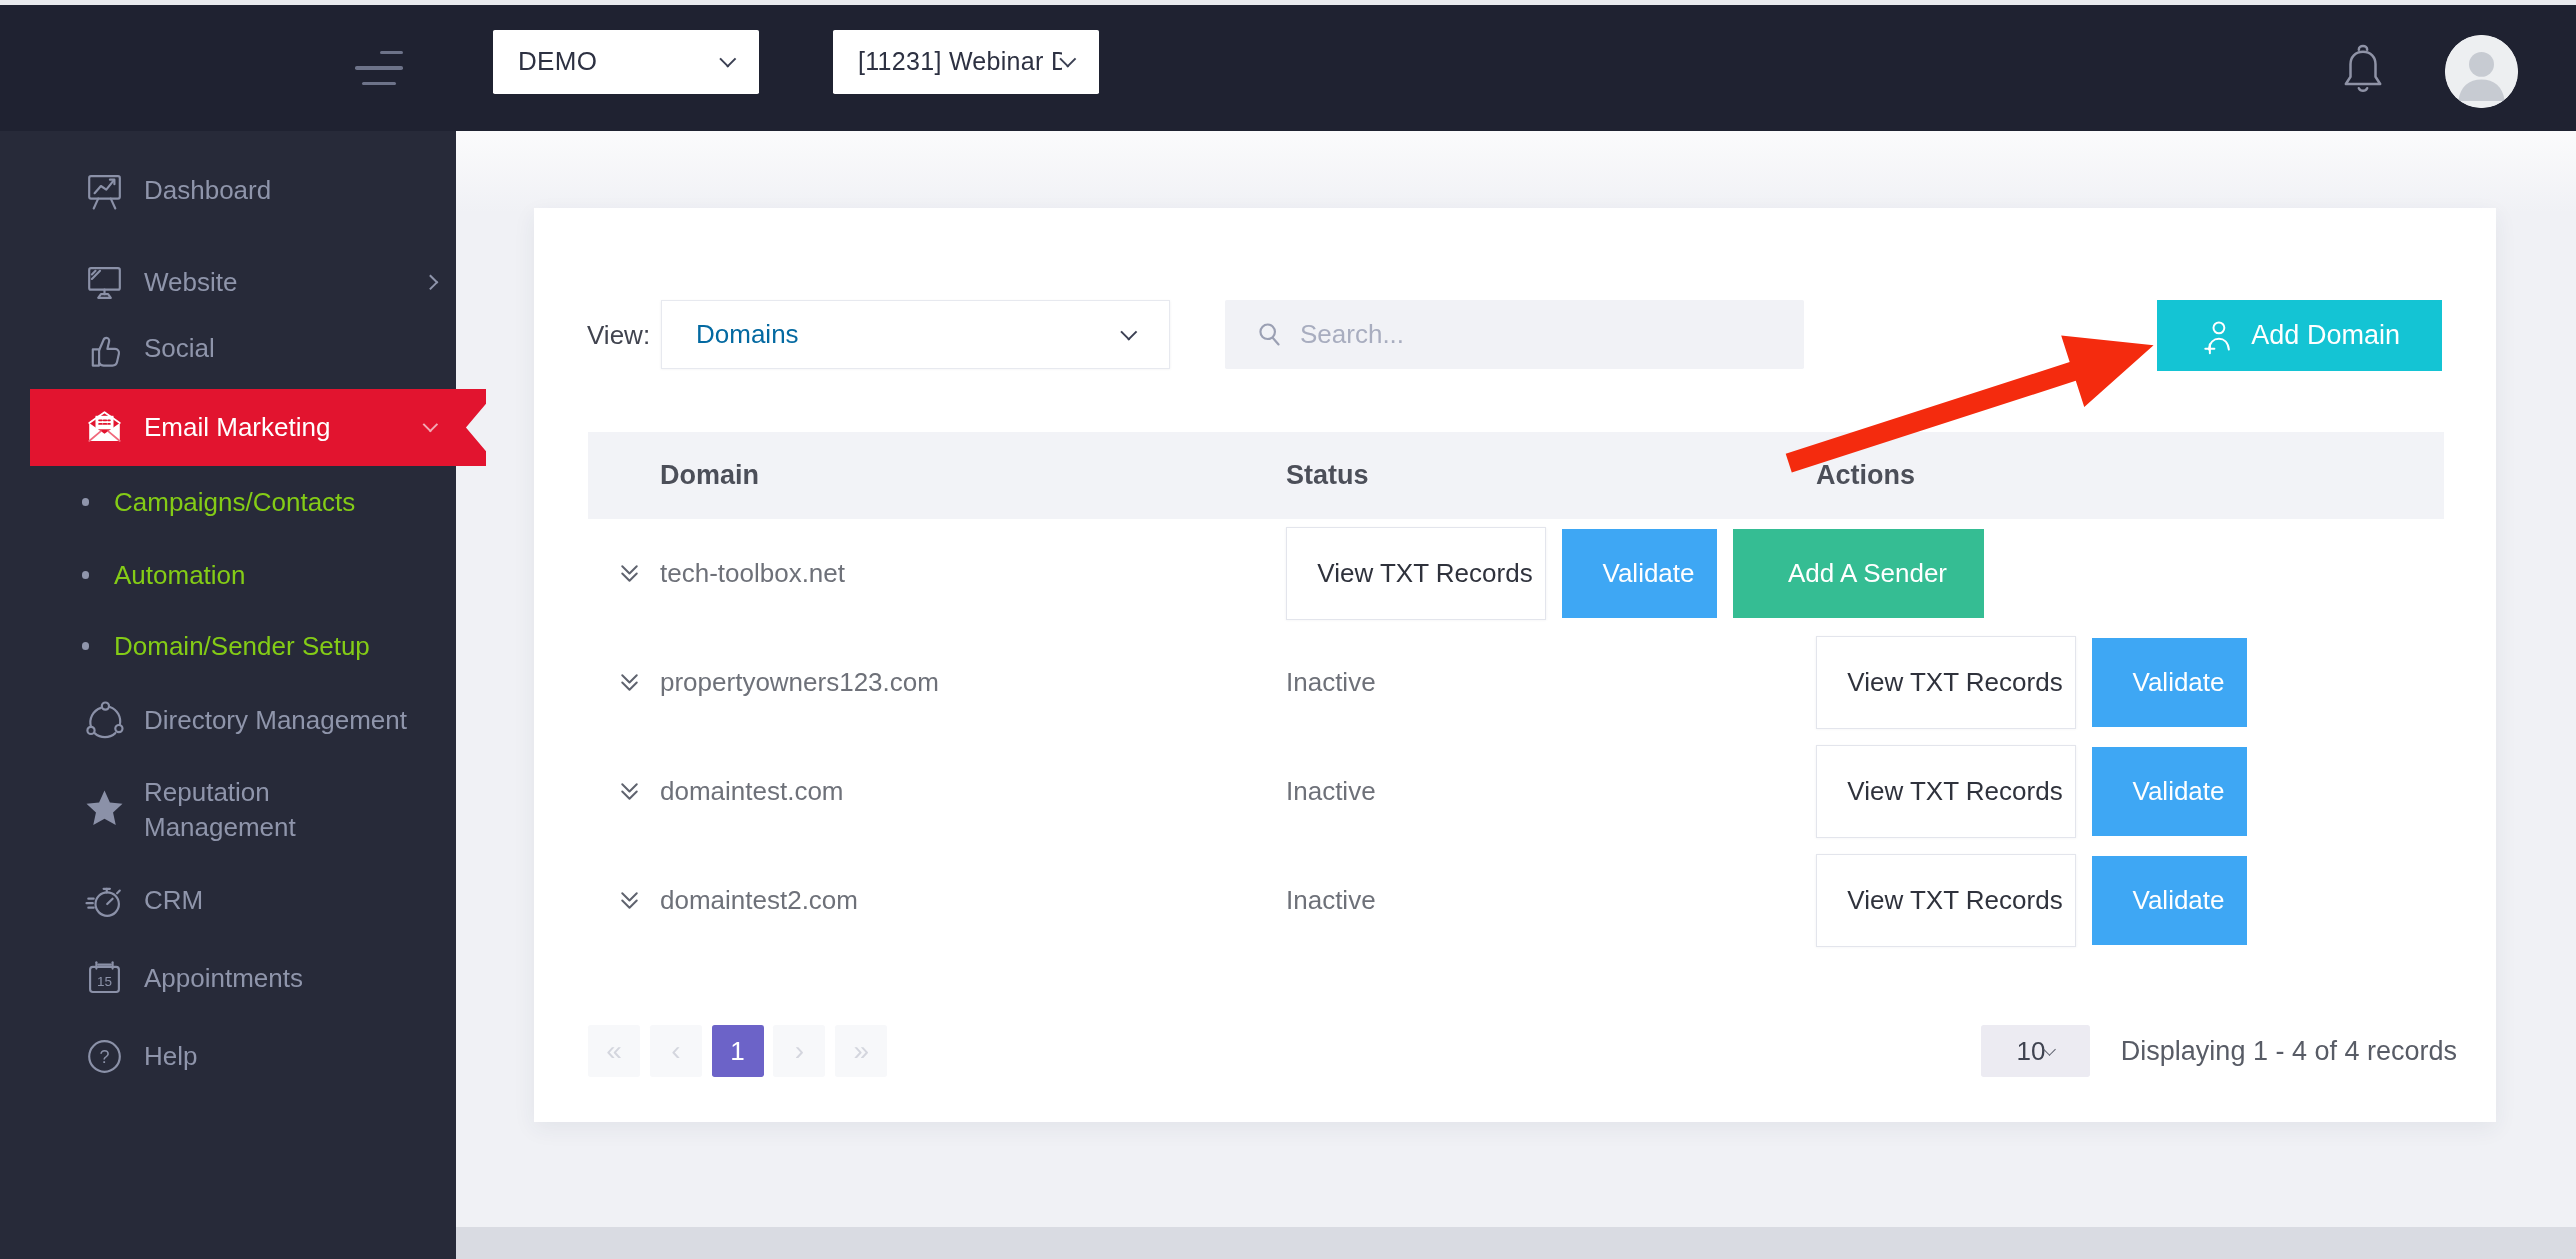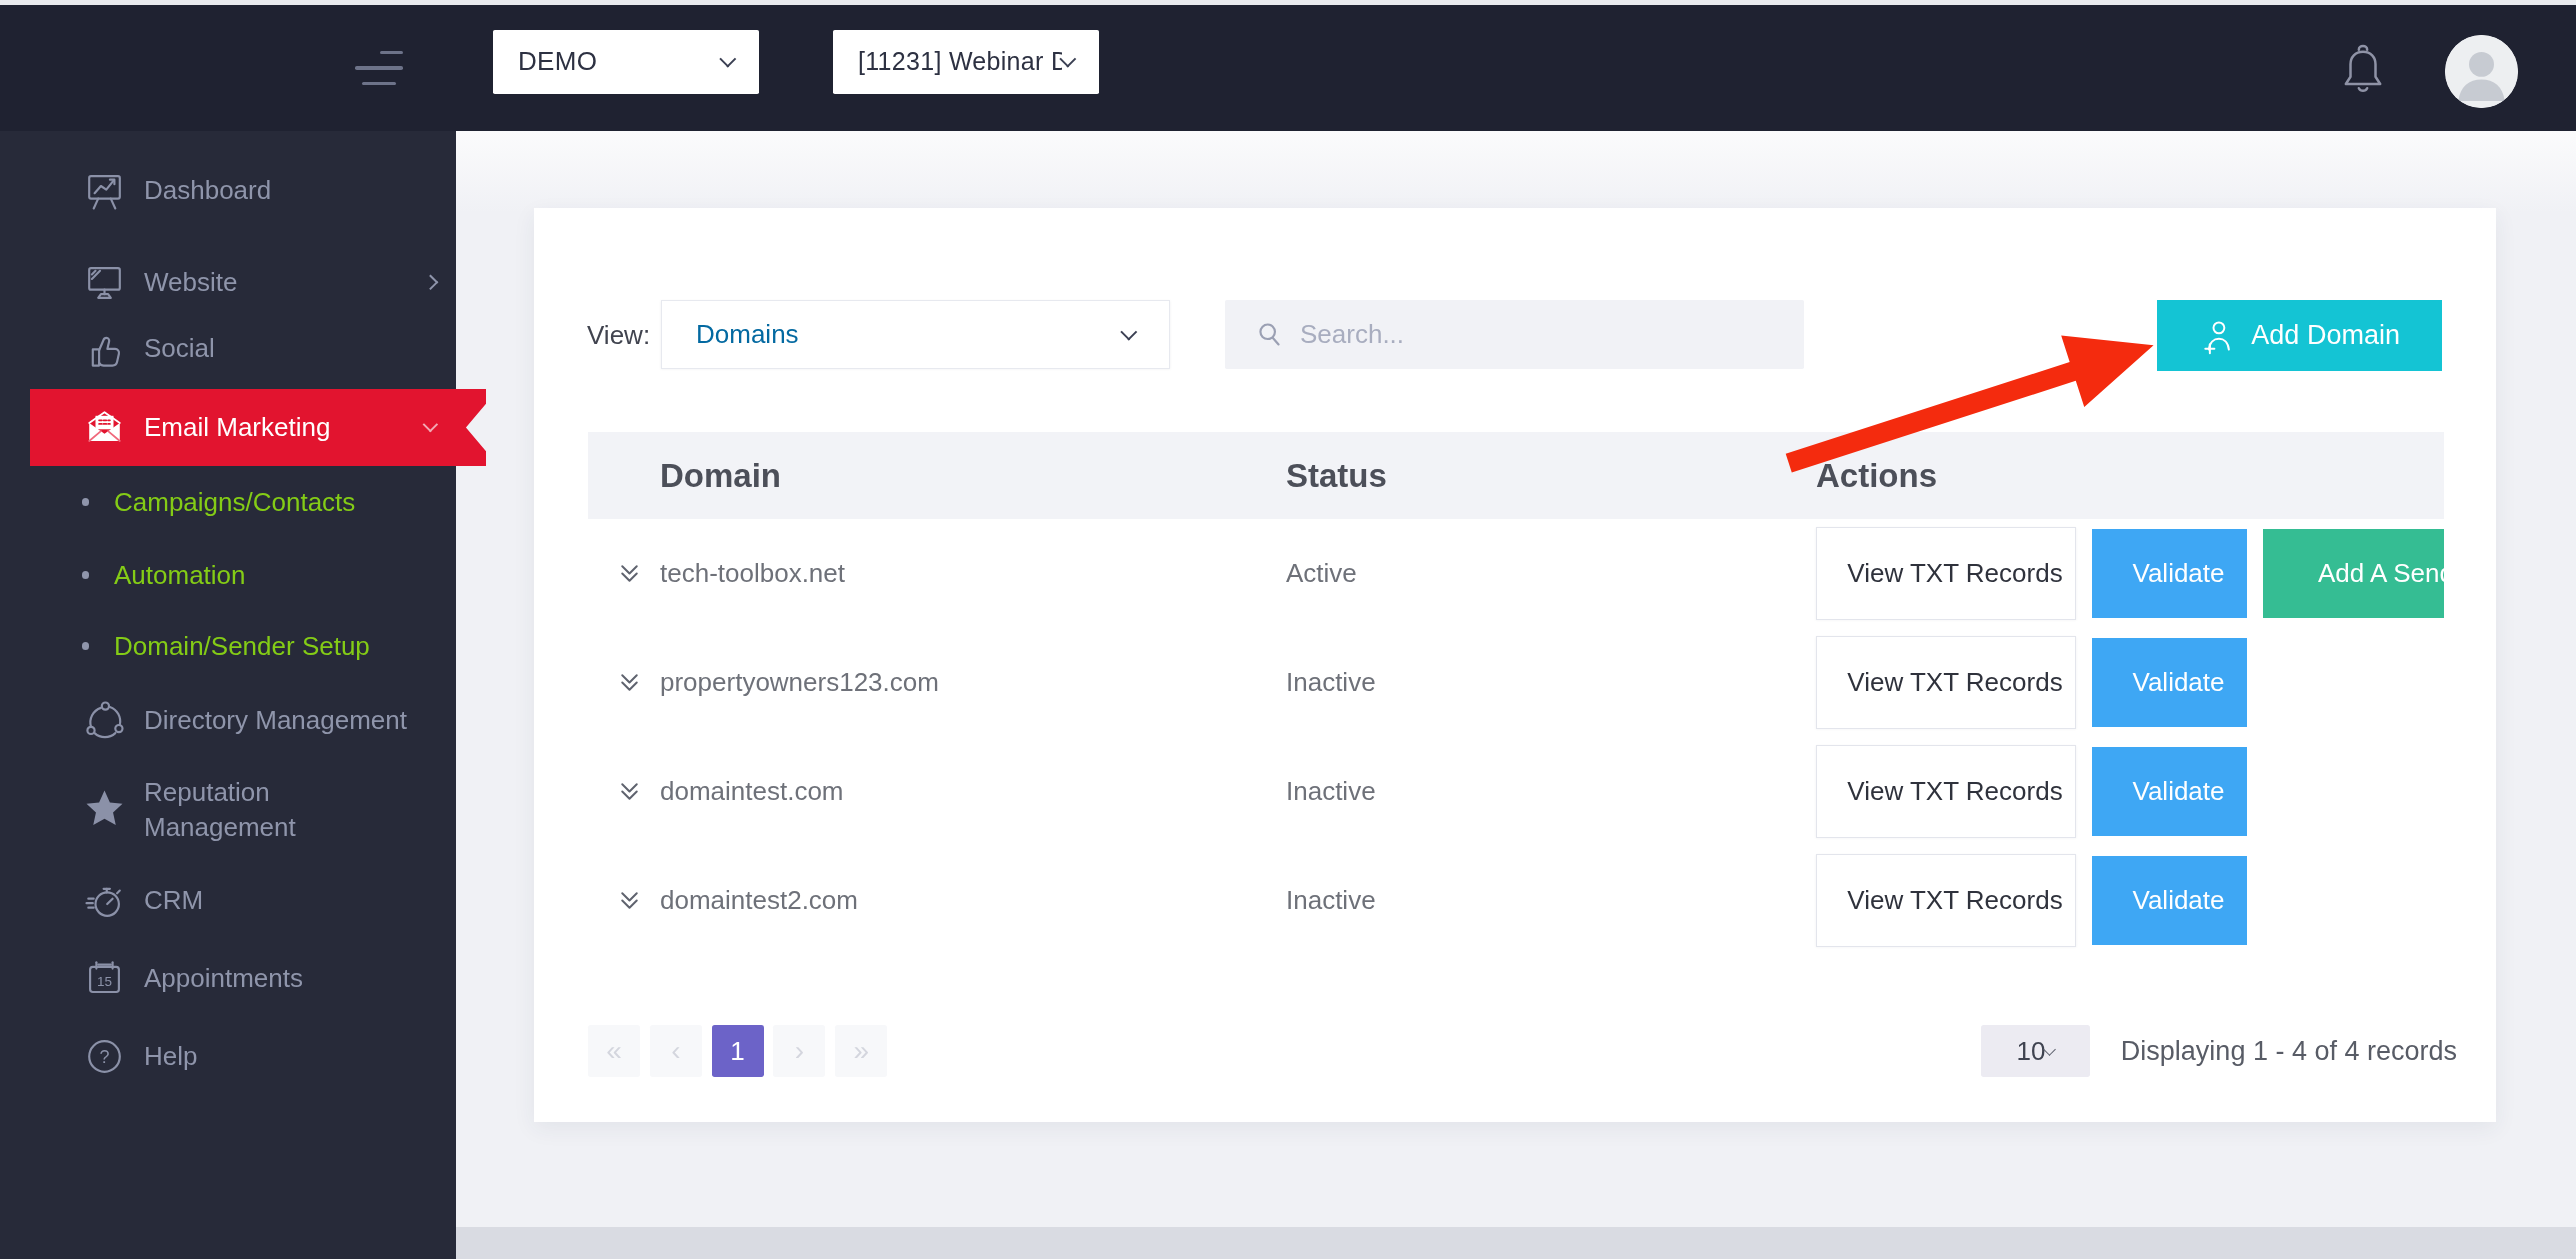--- a/index.html
+++ b/index.html
@@ -45,21 +45,21 @@
   .bottomstrip { position:absolute; left:456px; right:0; bottom:0; height:32px; background:#d9dbe2; }
   .card { position:absolute; left:534px; top:208px; width:1962px; height:914px; background:#fff; box-shadow:0 7.2px 21.5px rgba(45,55,90,.07); }
   .view-label { position:absolute; left:53px; top:92px; height:71px; display:flex; align-items:center; font-size:26px; color:#41444f; }
   .view-select { position:absolute; left:127px; top:92px; width:509px; height:69px; background:#fff; border:0.9px solid #e7e9ef; box-shadow:0 0.9px 2.7px rgba(40,50,80,.08); display:flex; align-items:center; justify-content:space-between; padding:0 34px; font-size:26px; color:#0369a1; cursor:pointer; }
   .search-box { position:absolute; left:691px; top:92px; width:579px; height:69px; background:#f1f2f6; border-radius:1.8px; display:flex; align-items:center; padding:0 9px 0 30px; }
   .search-box input { flex:1; border:none; outline:none; background:transparent; font-family:inherit; font-size:26px; color:#565a66; margin-left:16px; }
   .search-box input::placeholder { color:#a8adbf; }
   .btn-add { position:absolute; left:1623px; top:92px; width:285px; height:71px; background:#14c4d4; color:#fff; display:flex; align-items:center; justify-content:center; gap:14.3px; font-size:27px; border:none; cursor:pointer; }
   
   .tbl { position:absolute; left:54px; top:224px; width:1856px; overflow:hidden; }
-  .tbl-head { height:87px; background:#f2f3f7; display:grid; grid-template-columns:72px 626px 530px 628px; align-items:center; font-size:33px; font-weight:bold; color:#4c4f59; }
+  .tbl-head { height:87px; background:#f2f3f7; display:grid; grid-template-columns:72px 626px 530px 628px; align-items:center; font-size:27px; font-weight:bold; color:#4c4f59; }
   .tbl-row { height:109px; display:grid; grid-template-columns:72px 626px 530px 628px; align-items:center; font-size:26px; color:#6e7179; background:#fff; }
   .cell-expand { padding-left:27px; display:flex; align-items:center; cursor:pointer; }
   .cell-actions { display:flex; align-items:center; gap:16px; }
   .btn { font-family:inherit; font-size:26px; border:none; cursor:pointer; display:flex; align-items:center; justify-content:center; flex:0 0 auto;padding-left:18px; }
   .btn.outline { width:260px; height:93px; background:#fff; border:0.9px solid #e3e5ec; box-shadow:0 0.9px 2.7px rgba(40,50,80,.07); color:#2f323c; }
   .btn.blue { width:155px; height:89px; background:#3ea7f4; color:#fff; }
   .btn.green { width:251px; height:89px; background:#35bd93; color:#fff; white-space:nowrap; }
   
   .pager { position:absolute; left:54px; top:817px; display:flex; gap:9.8px; }
   .pg { width:52px; height:52px; background:#f7f8fa; border-radius:2.7px; display:flex; align-items:center; justify-content:center; font-size:28px; color:#d4d6de; cursor:pointer; }
@@ -273,21 +273,20 @@
     </div>
 
     <div class="tbl-row">
       <div class="cell-expand">
         <svg width="29" height="29" viewBox="0 0 32 32" fill="none" stroke="#5f636e" stroke-width="2.2" stroke-linecap="round" stroke-linejoin="round">
           <path d="M8 8l8 8 8-8"></path>
             <path d="M8 16l8 8 8-8"></path>
         </svg>
       </div>
       <div>tech-toolbox.net</div>
-      <div>Active</div>
       <div class="cell-actions">
         <button class="btn outline">View TXT Records</button>
         <button class="btn blue">Validate</button>
         <button class="btn green">Add A Sender</button>
       </div>
     </div>
 
     <div class="tbl-row">
       <div class="cell-expand">
         <svg width="29" height="29" viewBox="0 0 32 32" fill="none" stroke="#5f636e" stroke-width="2.2" stroke-linecap="round" stroke-linejoin="round">

